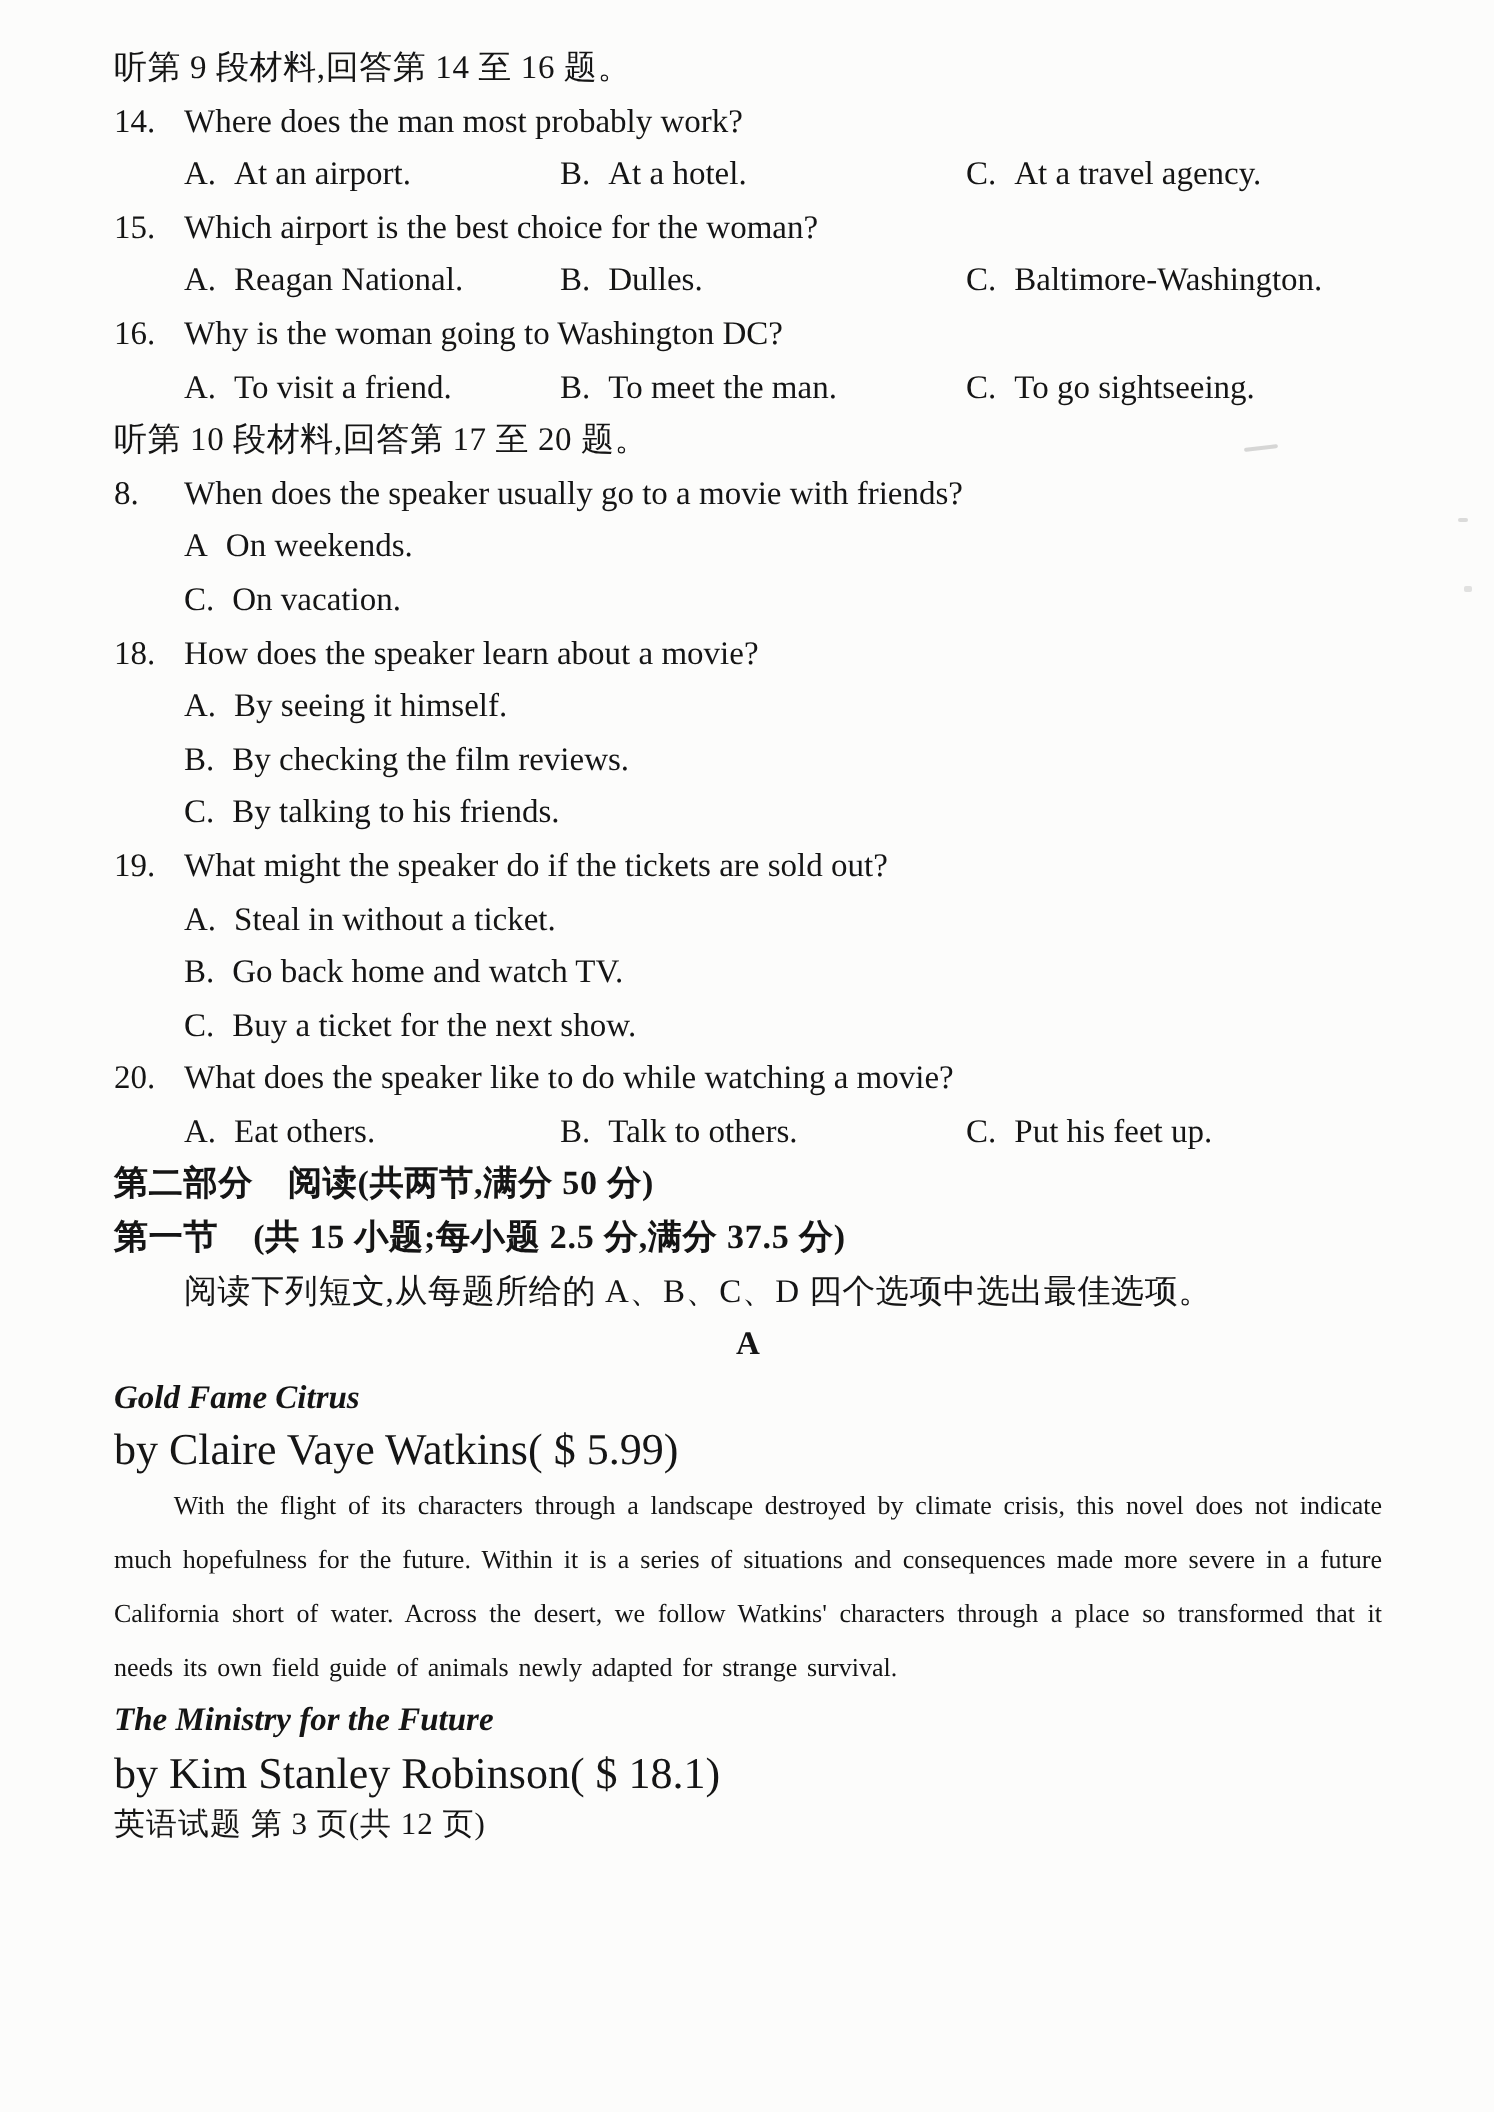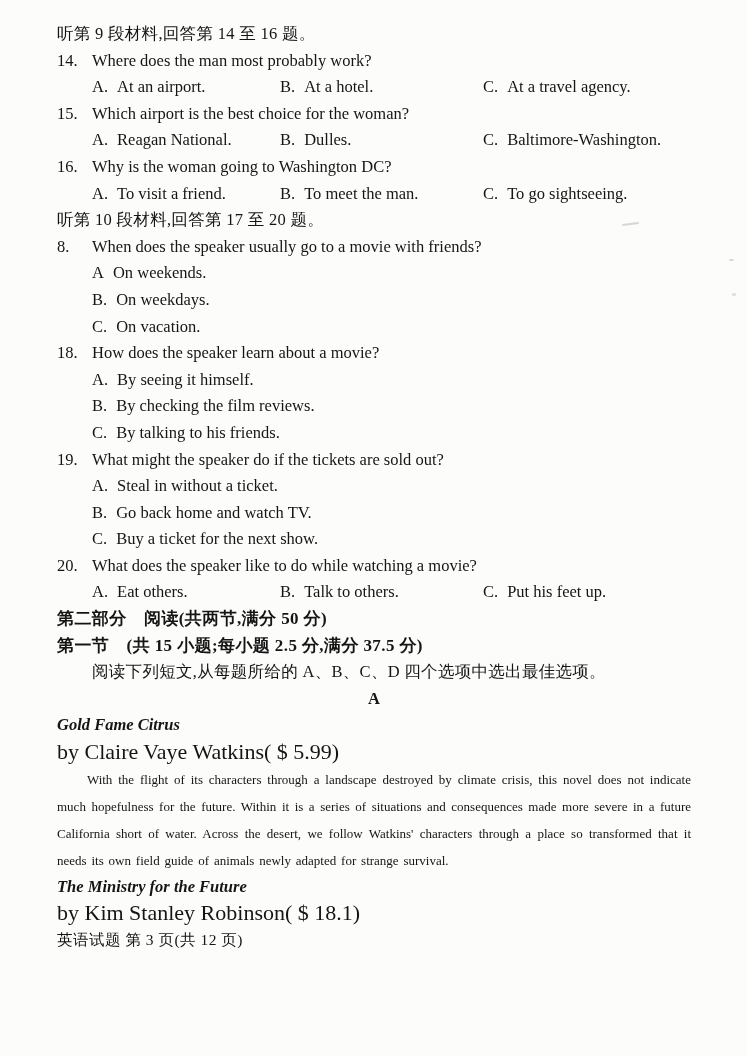--- a/index.html
+++ b/index.html
@@ -75,21 +75,20 @@
     <div class="optrow">
       <span class="optcell c1"><span class="olabel">A.</span><span>To visit a friend.</span></span>
       <span class="optcell c2"><span class="olabel">B.</span><span>To meet the man.</span></span>
       <span class="optcell c3"><span class="olabel">C.</span><span>To go sightseeing.</span></span>
     </div>
 
     <div class="line cn">听第 10 段材料,回答第 17 至 20 题。</div>
 
     <div class="line"><span class="qnum">8.</span><span>When does the speaker usually go to a movie with friends?</span></div>
     <div class="line opt-stacked"><span class="olabel">A</span><span>On weekends.</span></div>
-    <div class="line opt-stacked"><span class="olabel">B.</span><span>On weekdays.</span></div>
     <div class="line opt-stacked"><span class="olabel">C.</span><span>On vacation.</span></div>
 
     <div class="line"><span class="qnum">18.</span><span>How does the speaker learn about a movie?</span></div>
     <div class="line opt-stacked"><span class="olabel">A.</span><span>By seeing it himself.</span></div>
     <div class="line opt-stacked"><span class="olabel">B.</span><span>By checking the film reviews.</span></div>
     <div class="line opt-stacked"><span class="olabel">C.</span><span>By talking to his friends.</span></div>
 
     <div class="line"><span class="qnum">19.</span><span>What might the speaker do if the tickets are sold out?</span></div>
     <div class="line opt-stacked"><span class="olabel">A.</span><span>Steal in without a ticket.</span></div>
     <div class="line opt-stacked"><span class="olabel">B.</span><span>Go back home and watch TV.</span></div>

